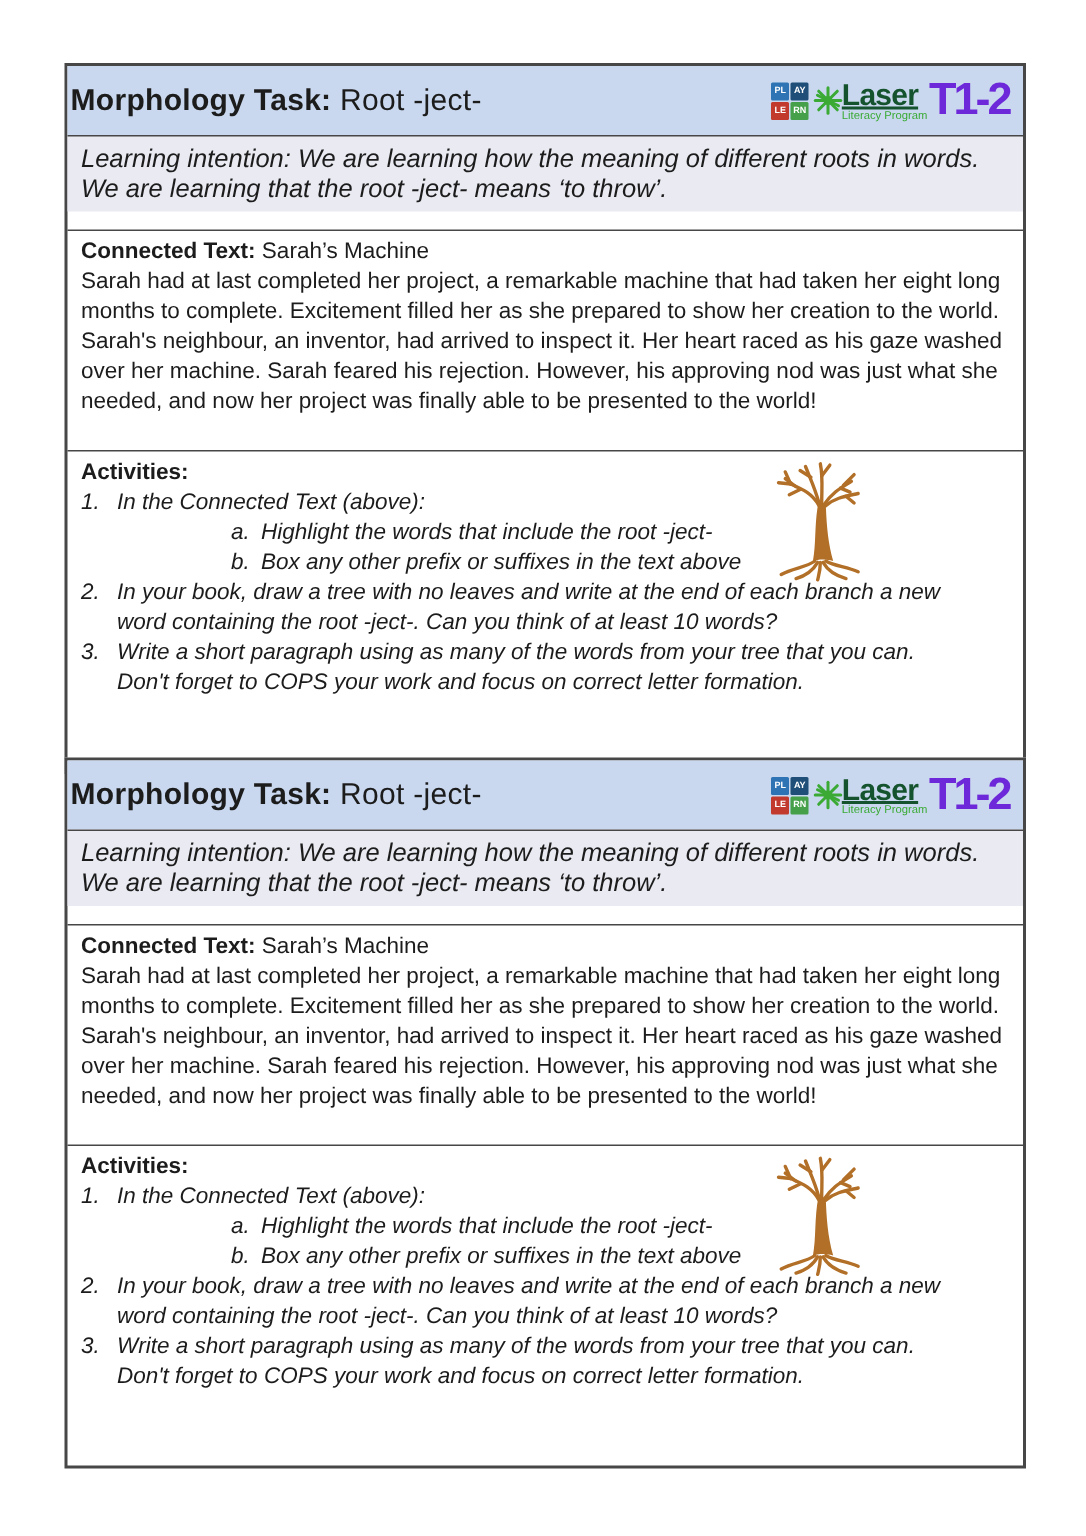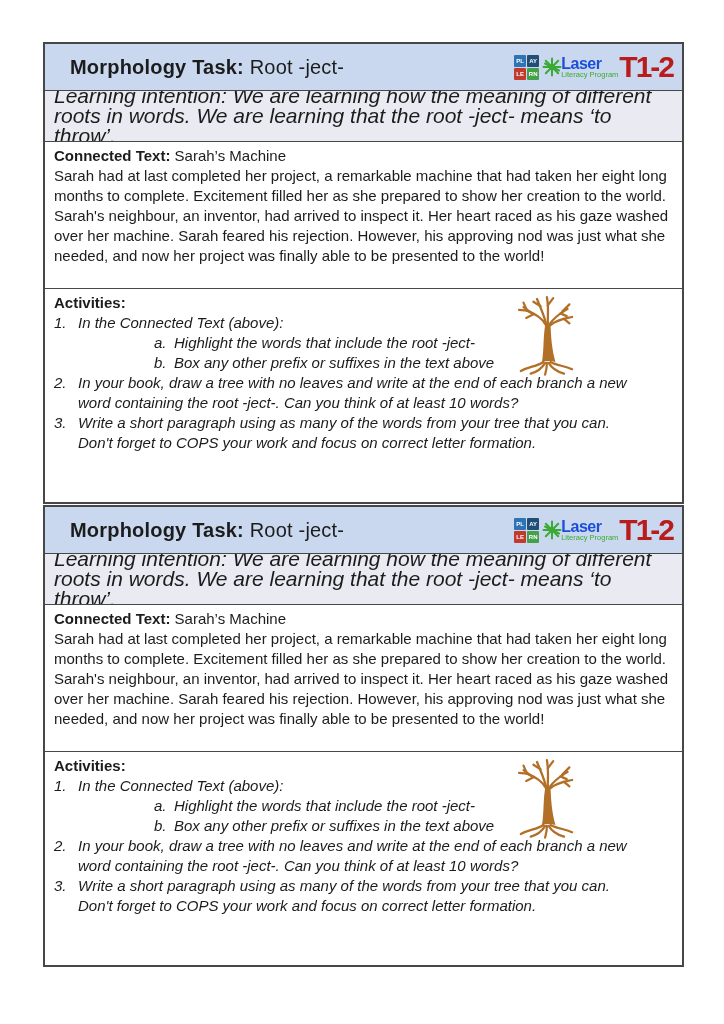--- a/index.html
+++ b/index.html
@@ -13,48 +13,48 @@
     border:2px solid #474747; box-sizing:border-box; background:#fff;
   }
   .card-1 { top:42px; }
   .card-2 { top:505px; }
   .row { border-top:1.5px solid #474747; padding:4px 9px; box-sizing:border-box; overflow:hidden; }
   .row:first-child { border-top:none; }
 
   
   .header-row {
     height:46px; display:flex; align-items:center; justify-content:space-between;
-    padding:2px 9px 2px 25px;
+    padding:2px 9px 2px 2px;
   }
   .title { font-size:20px; letter-spacing:0.2px; white-space:nowrap; }
   .title b { font-weight:bold; }
 
   .logo { display:flex; align-items:center; }
   .puzzle {
     display:grid; grid-template-columns:12px 12px; grid-template-rows:12px 12px;
     gap:1px; margin-right:3px;
   }
   .puzzle span {
     display:flex; align-items:center; justify-content:center;
     font-size:6px; font-weight:bold; color:#ffffff; border-radius:1px;
   }
   .star-svg { margin-right:-1px; }
   .brand-col { display:flex; flex-direction:column; line-height:1; }
-  .brand { font-size:16px; font-weight:bold; letter-spacing:-0.5px; color:#1d4ed8; }
+  .brand { font-size:20px; font-weight:bold; letter-spacing:-0.5px; color:#14532d;text-decoration:underline; }
   .subbrand { font-size:7.5px; font-weight:normal; color:#3aaa35; margin-top:-1px; align-self:flex-end; }
-  .badge { font-size:30px; font-weight:900; letter-spacing:-2px; color:#b91c1c; margin-left:1px; line-height:1; }
+  .badge { font-size:30px; font-weight:900; letter-spacing:-2px; color:#6d28d9; margin-left:1px; line-height:1; }
 
   
   .learning-row {
-    height:51px; font-style:italic; font-size:21px; line-height:20px;
+    height:51px; font-style:italic; font-size:17px; line-height:20px;
     display:flex; align-items:center; padding:4px 9px;
   }
 
   
-  .connected-row { height:147px; font-size:15px; line-height:20px; }
+  .connected-row { height:147px; font-size:15px; line-height:20px;margin-top:12px; }
   .connected-row p { margin:0; }
   .ct-head b { font-weight:bold; }
 
   
   .activities-row { height:214px; font-size:15px; line-height:20px; font-style:italic; position:relative; }
   .act-title { font-style:normal; font-weight:bold; }
   .act-item { display:flex; }
   .act-item .num { width:24px; flex:0 0 24px; }
   .act-item.sub { margin-left:100px; }
   .act-item.sub .num { width:20px; flex:0 0 20px; }

